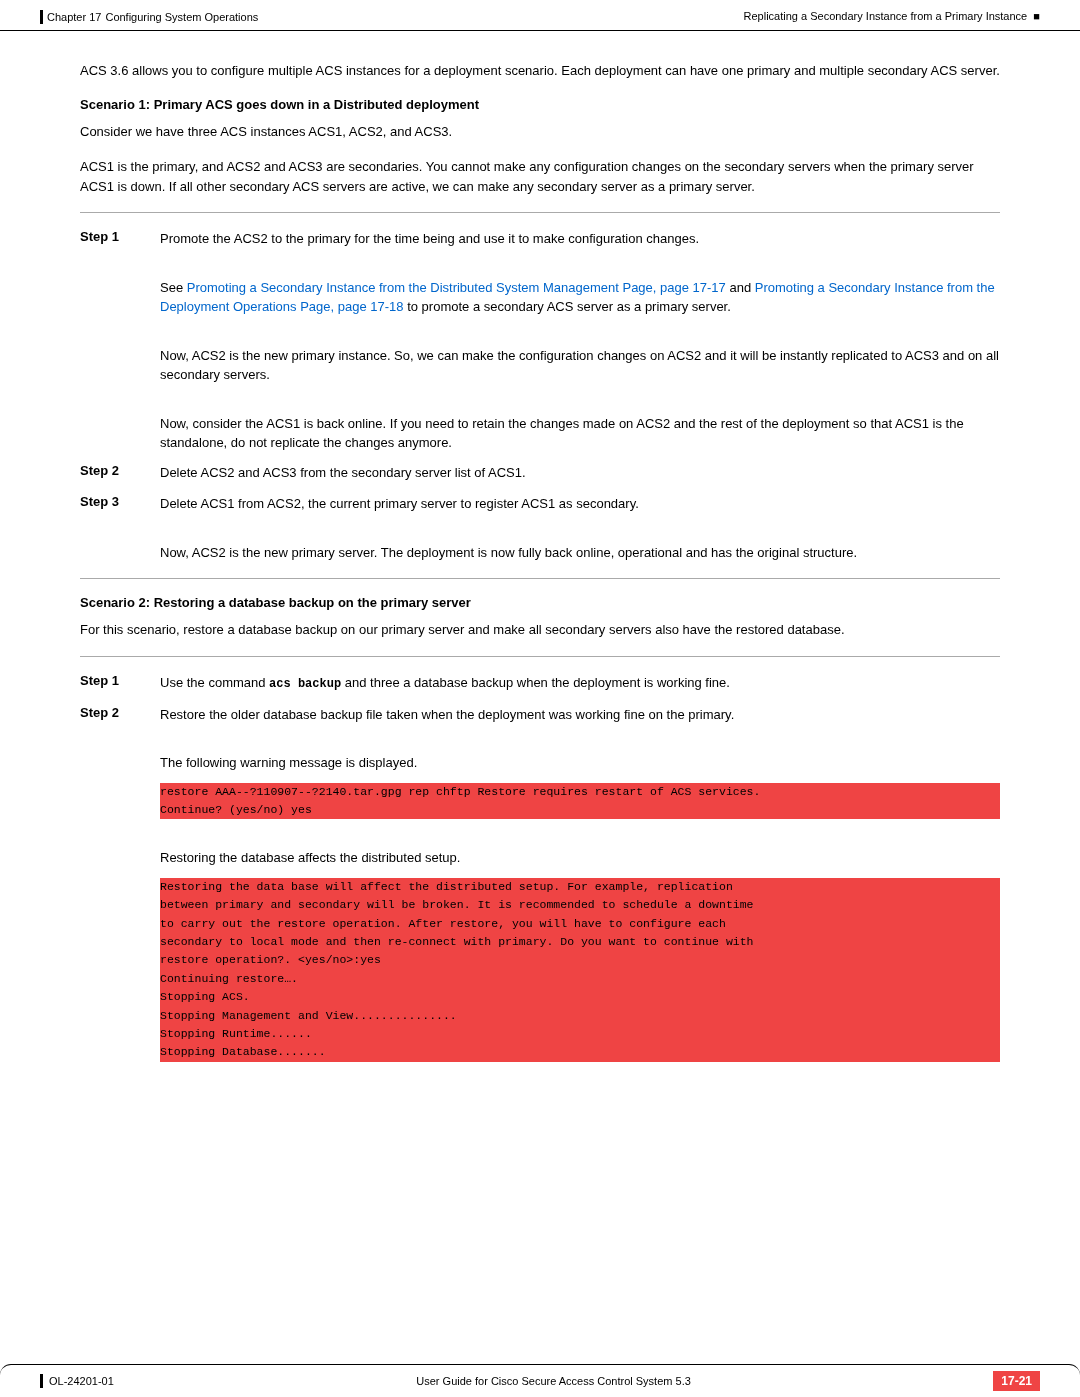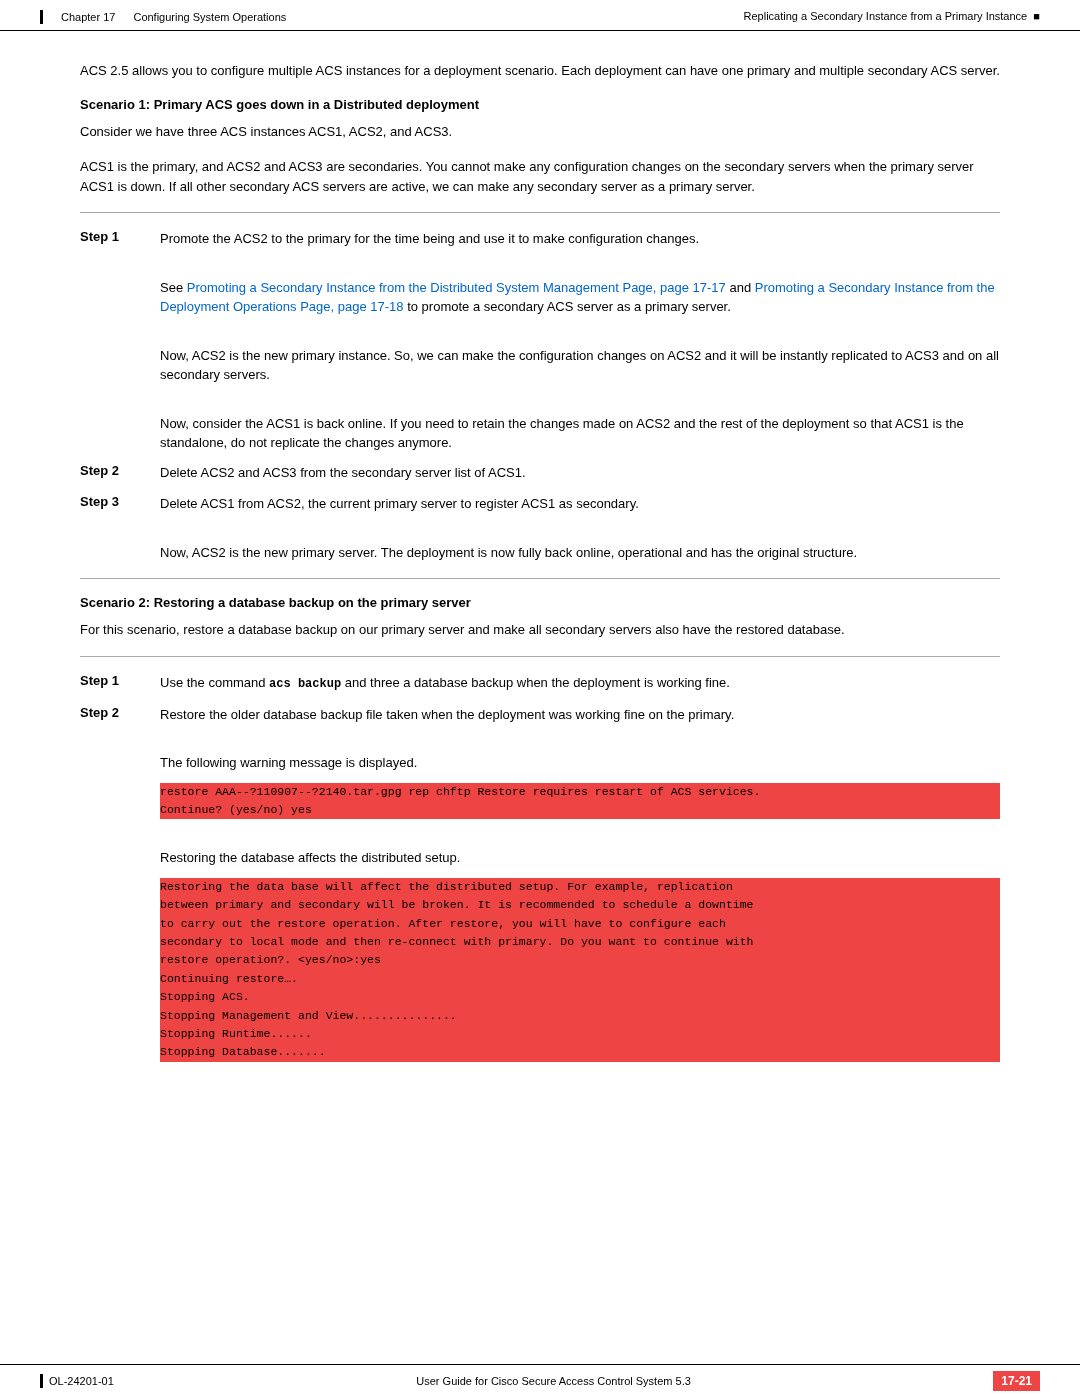--- a/index.html
+++ b/index.html
@@ -18,21 +18,21 @@
       display: flex;
       justify-content: space-between;
       align-items: flex-start;
       padding: 10px 40px 6px 40px;
       border-bottom: 1px solid #000;
       font-size: 11px;
     }
     .header-left {
       display: flex;
       align-items: center;
-      gap: 18px;
+      gap: 4px;
     }
     .header-left-bar {
       width: 3px;
       height: 14px;
       background: #000;
       display: inline-block;
     }
     .header-right {
       font-weight: normal;
       font-size: 11px;
@@ -134,20 +134,21 @@
       position: absolute;
       bottom: 0;
       left: 0;
       right: 0;
       border-top: 1px solid #000;
       display: flex;
       justify-content: space-between;
       align-items: center;
       padding: 6px 40px;
       font-size: 11px;
+      border-radius: 11px;
     }
     .footer-left {
       display: flex;
       align-items: center;
       gap: 6px;
     }
     .footer-left-bar {
       width: 3px;
       height: 14px;
       background: #000;
@@ -172,21 +173,21 @@
   </div>
   <div class="header-right">
     <span>Replicating a Secondary Instance from a Primary Instance</span>
     &nbsp;■
   </div>
 </div>
 
 <div class="main-content">
 
 
-  <p class="intro-text">ACS 2.5 allows you to configure multiple ACS instances for a deployment scenario. Each deployment can have one primary and multiple secondary ACS server.</p>
+  <p class="intro-text">ACS 3.6 allows you to configure multiple ACS instances for a deployment scenario. Each deployment can have one primary and multiple secondary ACS server.</p>
 
   <div class="scenario-section">
     <p class="scenario-heading">Scenario 1: Primary ACS goes down in a Distributed deployment</p>
     <p class="intro-text">Consider we have three ACS instances ACS1, ACS2, and ACS3.</p>
     <p class="intro-text">ACS1 is the primary, and ACS2 and ACS3 are secondaries. You cannot make any configuration changes on the secondary servers when the primary server ACS1 is down. If all other secondary ACS servers are active, we can make any secondary server as a primary server.</p>
 
     <hr class="section-divider">
 
     <div class="step-row">
       <span class="step-label">Step 1</span>

